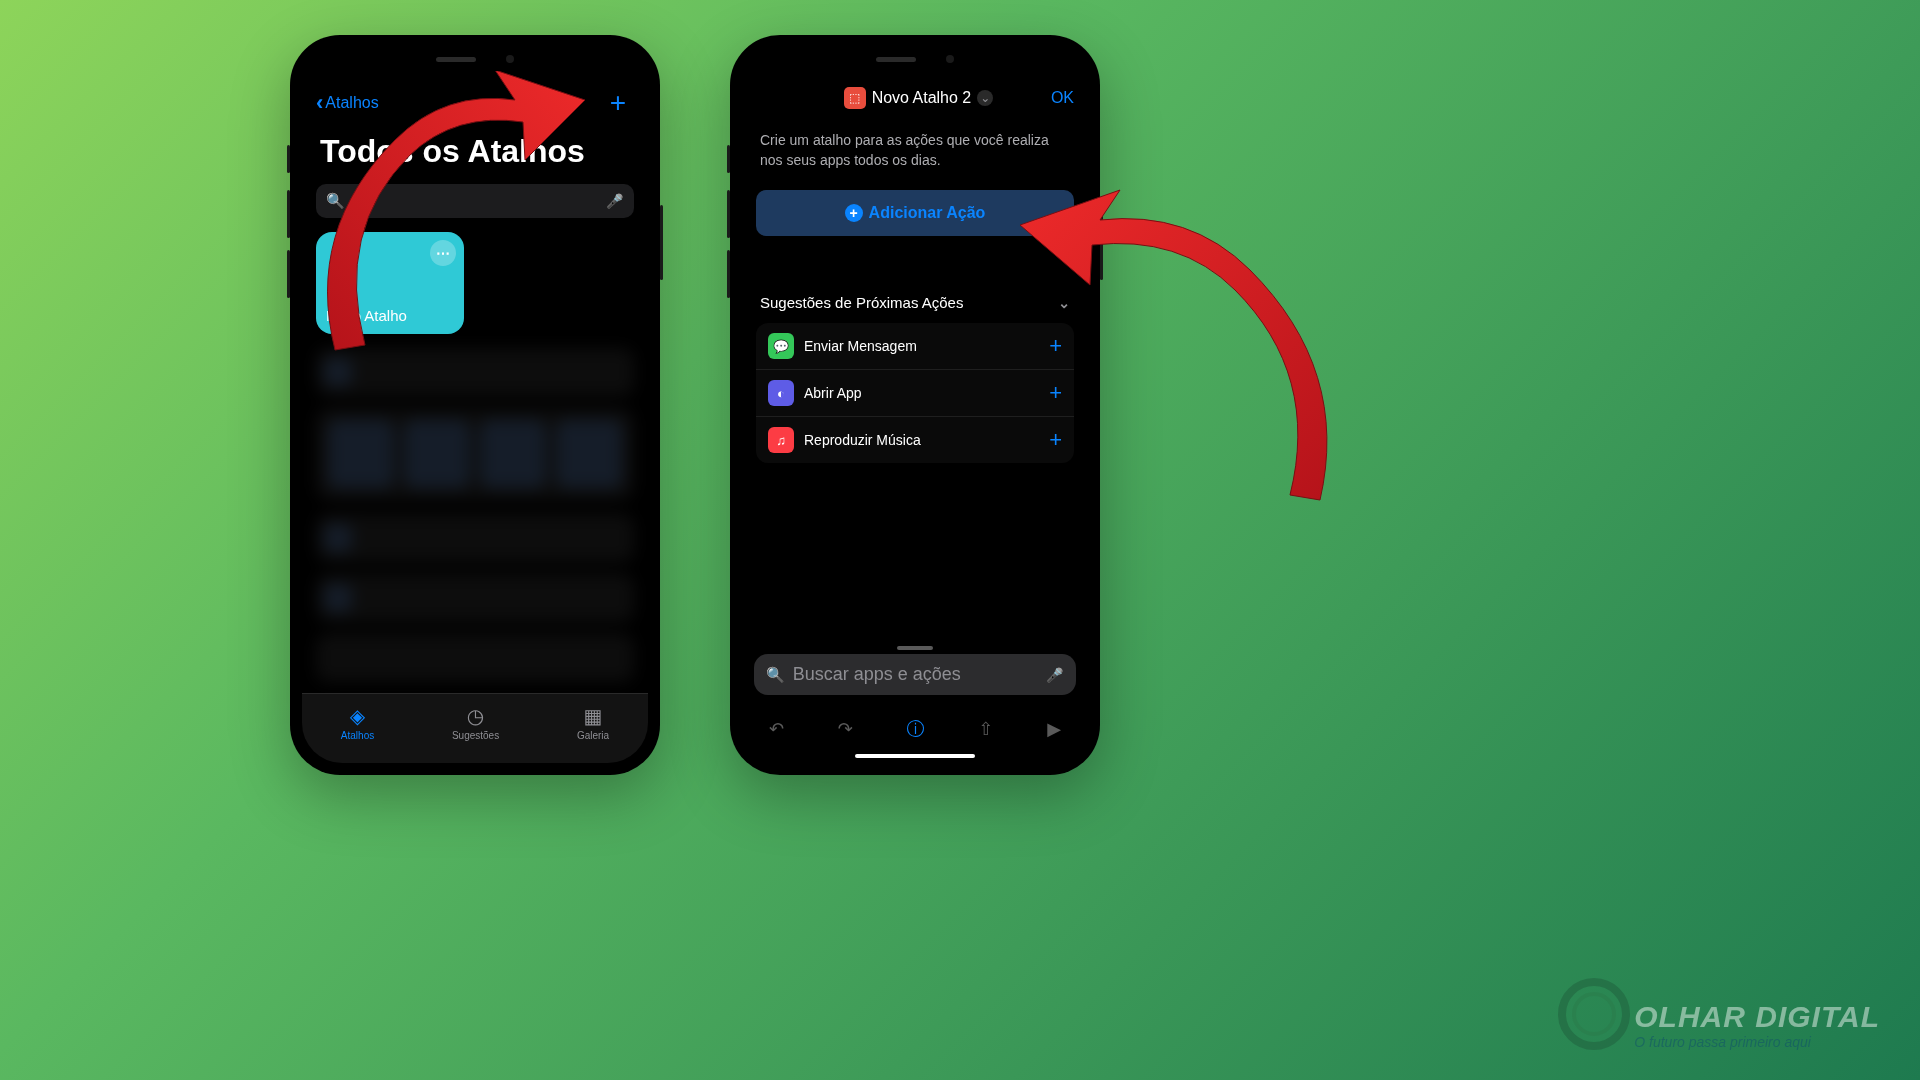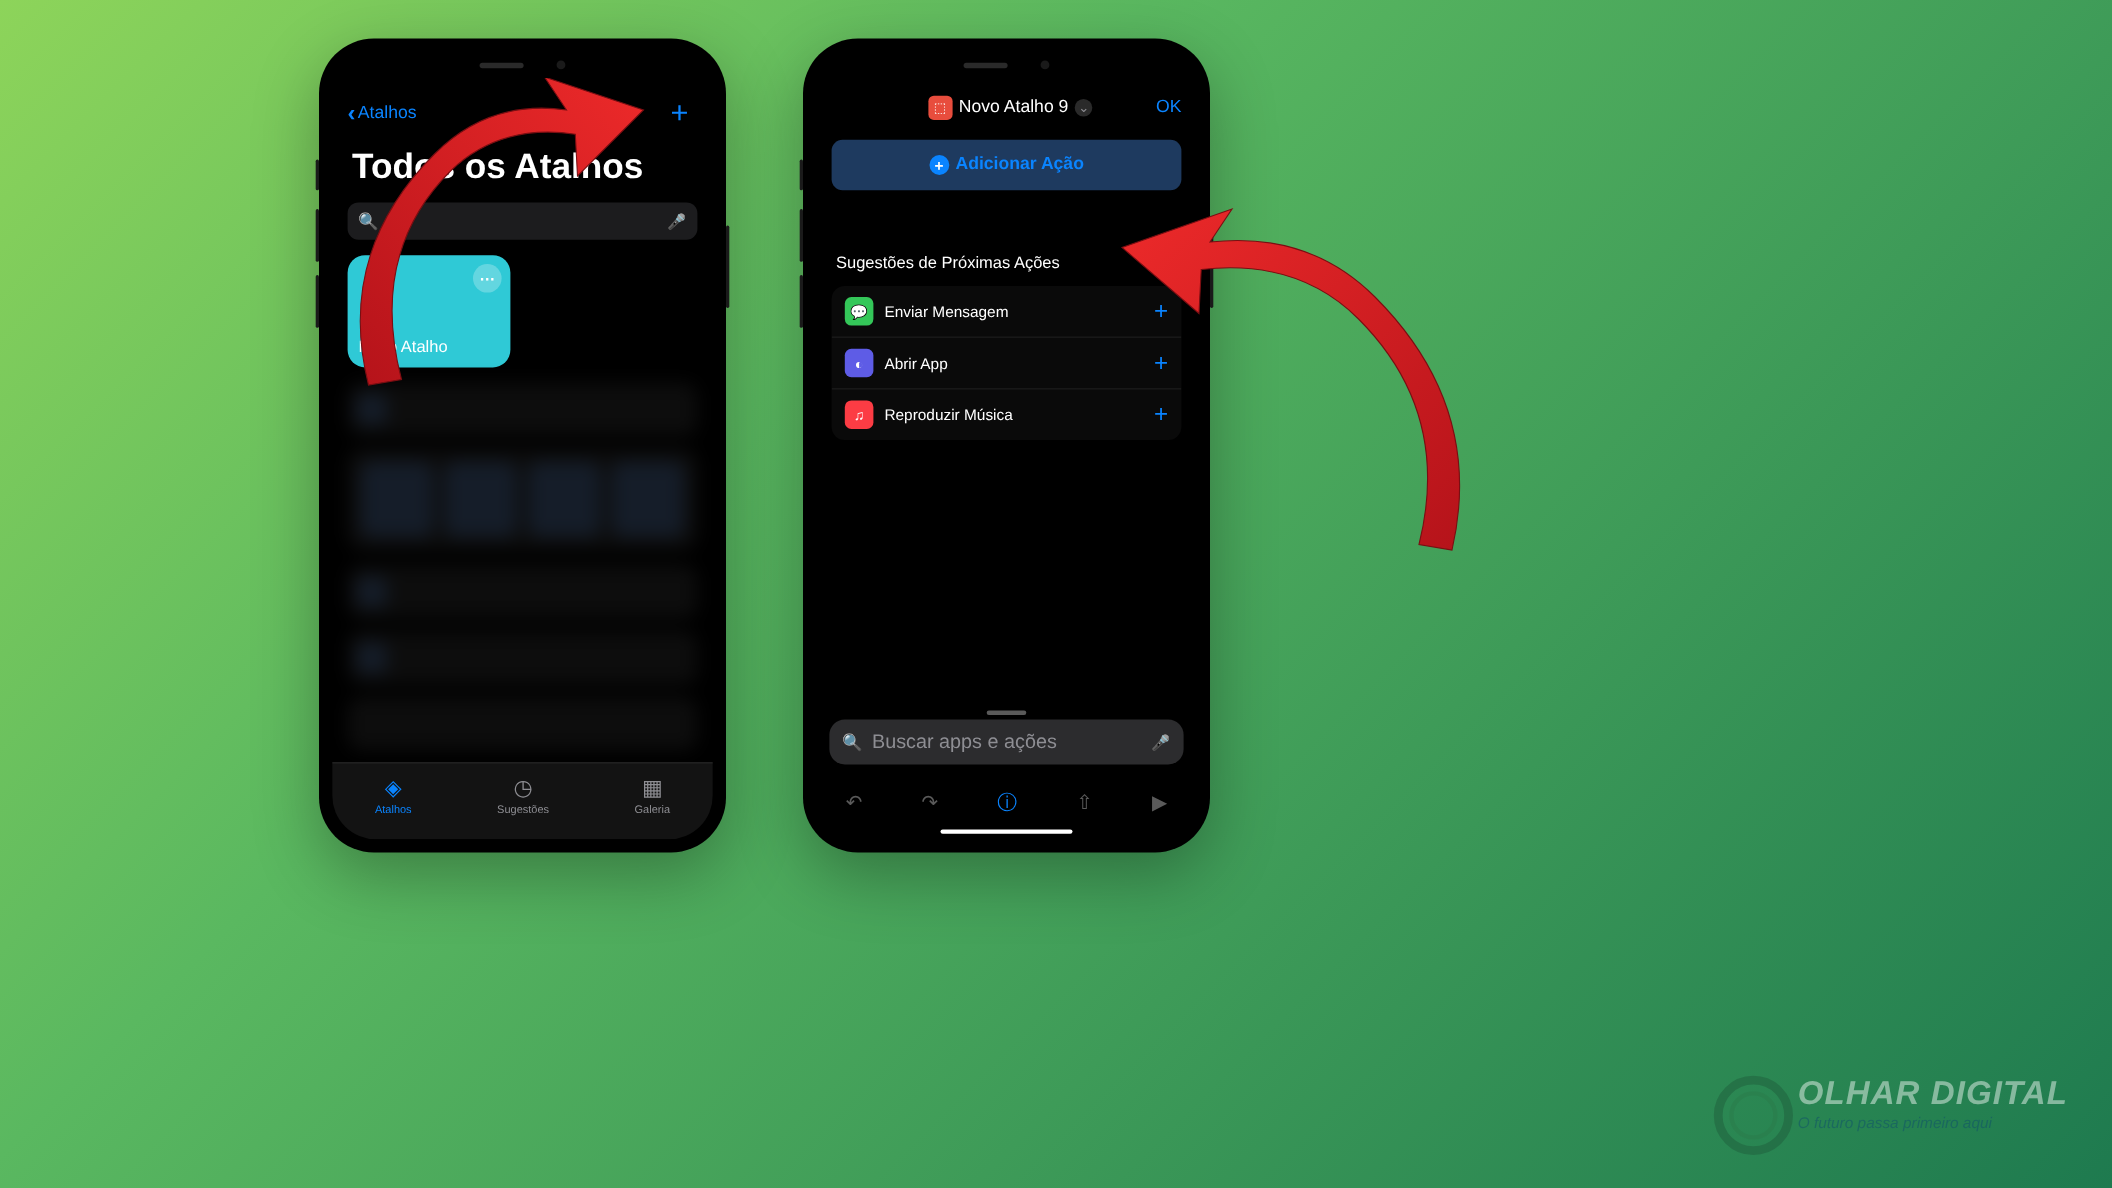--- a/index.html
+++ b/index.html
@@ -59,21 +59,21 @@
 .sug-plus{color:#0a84ff;font-size:22px;font-weight:300}
 .btm-search{position:absolute;bottom:68px;left:12px;right:12px;background:#2c2c2e;border-radius:14px;padding:10px 12px;display:flex;align-items:center;gap:8px}
 .btm-handle{position:absolute;top:-8px;left:50%;transform:translateX(-50%);width:36px;height:4px;background:#5a5a5a;border-radius:2px}
 .btm-toolbar{position:absolute;bottom:0;left:0;right:0;height:58px;display:flex;justify-content:space-around;align-items:center;padding-bottom:10px}
 .tb-btn{color:#5a5a5a;font-size:18px}
 .tb-btn.info{color:#0a84ff}
 .home-ind{position:absolute;bottom:5px;left:50%;transform:translateX(-50%);width:120px;height:4px;background:#fff;border-radius:3px}
 .arrow{position:absolute;pointer-events:none}
 .arrow1{left:275px;top:50px;width:320px;height:320px}
 .arrow2{left:990px;top:170px;width:360px;height:360px}
-.logo-area{position:absolute;right:40px;bottom:30px;display:flex;align-items:flex-start;gap:4px;opacity:0.45}
+.logo-area{position:absolute;right:40px;bottom:30px;display:flex;align-items:flex-end;gap:4px;opacity:0.45}
 .logo-circle{width:72px;height:72px;border:8px solid #1e5a3a;border-radius:50%;position:relative}
 .logo-circle::after{content:"";position:absolute;inset:6px;border:4px solid #2a7a4a;border-radius:50%}
 .logo-text{color:#fff}
 .logo-t1{font-size:30px;font-weight:800;letter-spacing:1px;font-style:italic}
 .logo-t2{font-size:14px;font-style:italic;color:#0c4a6e}
 </style>
 </head>
 <body>
 
 <div class="phone phone1">
@@ -145,25 +145,26 @@
   <div class="side-btn btn-r"></div>
   <div class="screen">
     <div class="notch">
         <div class="speaker"></div>
         <div class="cam"></div>
       </div>
     <div class="nav2">
       <div style="width:30px"></div>
       <div class="nav2-center">
         <div class="app-icon">⬚</div>
-        <span class="nav2-title">Novo Atalho 9</span>
+        <span class="nav2-title">Novo Atalho 2</span>
         <span class="nav2-chev">⌄</span>
       </div>
       <div class="ok-btn">OK</div>
     </div>
+    <div class="desc">Crie um atalho para as ações que você realiza nos seus apps todos os dias.</div>
     <div class="add-action">
       <span class="plus-circle">+</span>
       <span>Adicionar Ação</span>
     </div>
     <div class="sug-header">
       <span>Sugestões de Próximas Ações</span>
       <span class="sug-chev">⌄</span>
     </div>
     <div class="sug-list">
       <div class="sug-item">

